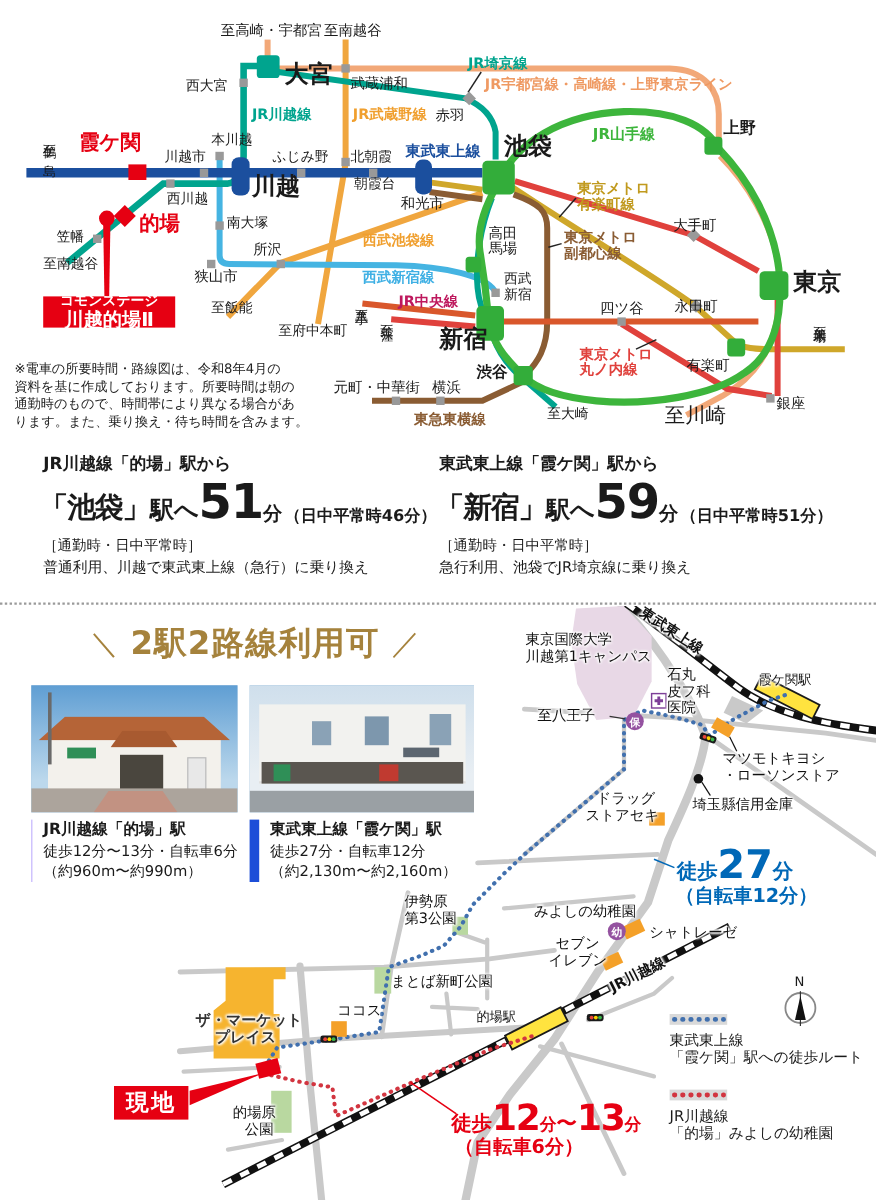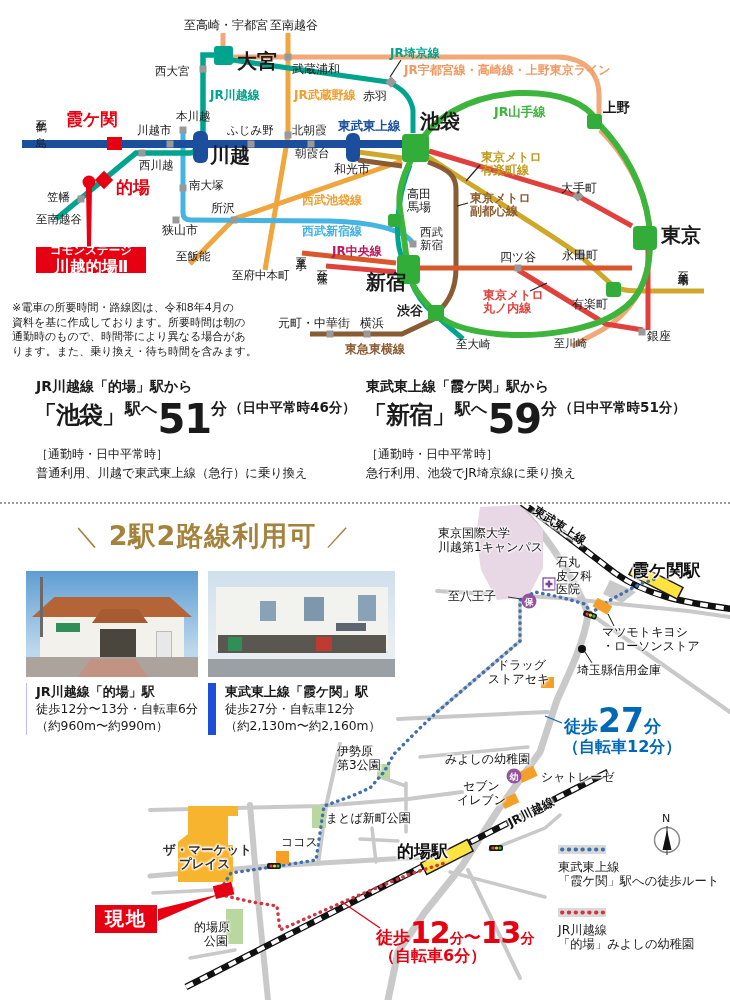--- a/index.html
+++ b/index.html
@@ -15,38 +15,38 @@
   .stack span{display:block}
   .halo{text-shadow:0 0 2px #fff,0 0 3px #fff,1px 1px 2px #fff,-1px -1px 2px #fff,1px -1px 2px #fff,-1px 1px 2px #fff}
   .callout{position:absolute;left:36px;top:247px;width:110px;height:26px;background:#e60012;color:#fff;
            text-align:center;display:flex;flex-direction:column;justify-content:center;line-height:1.2}
   .callout .l1{font-size:11.5px;font-weight:bold}
   .callout .l2{font-size:16px;font-weight:bold}
   .note{position:absolute;left:12px;top:301px;font-size:11px;line-height:14.6px;color:#222}
   .divider{position:absolute;left:0;top:502px;width:730px;border-top:2px dotted #9a9a9a}
   .access{position:absolute;font-size:12px}
   .access .from{font-size:14px;font-weight:bold;margin-bottom:3px}
-  .bigrow{display:flex;align-items:flex-start;margin-left:-3px}
+  .bigrow{display:flex;align-items:flex-end;margin-left:-3px}
   .bigrow .dest{font-size:24px;font-weight:bold;letter-spacing:-1px}
-  .bigrow .eki{font-size:16px;font-weight:bold}
+  .bigrow .eki{font-size:20px;font-weight:bold}
   .bigrow .min{font-size:40px;font-weight:bold;letter-spacing:-1px;line-height:1}
   .bigrow .unit{font-size:16px;font-weight:bold}
   .bigrow .paren{font-size:13.5px;font-weight:bold;margin-left:2px}
   .cond{margin-top:7px;font-size:12px}
   .detail{margin-top:2px;font-size:12.3px}
   .heading{position:absolute;left:40px;top:518px;width:345px;display:flex;align-items:center;justify-content:center;gap:10px;color:#a5823c}
   .heading .tx{font-size:27px;font-weight:bold;letter-spacing:1px}
   .heading .sl{font-size:24px;font-weight:300}
   .photo{position:absolute;top:571px;height:106px;overflow:hidden;background:#9cc0de}
   .cap{position:absolute;top:683px;padding-left:9px;font-size:12.3px;line-height:1.38}
   .cap .t{font-size:13px;font-weight:bold}
   .bar-red{border-left:1px solid #c4b5fd}
   .bar-blue{border-left:8px solid #1d4ed8}
   .maplb{position:absolute;font-size:12px;line-height:1.13;color:#111}
-  .sta{font-size:17px;font-weight:bold}
+  .sta{font-size:11px;font-weight:normal}
   .genchi{position:absolute;left:95px;top:905px;width:62px;height:28px;background:#e60012;color:#fff;
           font-size:19px;font-weight:bold;display:flex;align-items:center;justify-content:center;letter-spacing:2px}
   .w27{display:flex;align-items:baseline;color:#0068b7;font-weight:bold}
   .w27 .n{font-size:33px;line-height:1}
   .w27 .s{font-size:17px}
   .w1213{display:flex;align-items:baseline;color:#e60012;font-weight:bold}
   .w1213 .n{font-size:30px;line-height:1;letter-spacing:-1px}
   .w1213 .s{font-size:17px}
   .w1213 .u{font-size:14px}
   .bike{font-weight:bold;font-size:16px}
@@ -217,21 +217,21 @@
     <span>東京メトロ</span>
     <span>丸ノ内線</span>
   </div>
   <span class="lb" style="left:572px;top:298px;font-size:12px">有楽町</span>
   <span class="lb v" style="left:676px;top:263px;font-size:11px">至新木場</span>
   <span class="lb b" style="left:397px;top:304px;font-size:13px">渋谷</span>
   <span class="lb" style="left:278px;top:317px;font-size:12px">元町・中華街</span>
   <span class="lb" style="left:360px;top:317px;font-size:12px">横浜</span>
   <span class="lb b c-brown" style="left:345px;top:343px;font-size:12px">東急東横線</span>
   <span class="lb" style="left:456px;top:338px;font-size:11.5px">至大崎</span>
-  <span class="lb" style="left:554px;top:338px;font-size:11px">至川崎</span>
+  <span class="lb" style="left:554px;top:338px;font-size:17px">至川崎</span>
   <span class="lb" style="left:647px;top:330px;font-size:12px">銀座</span>
 
   <div class="callout">
     <span class="l1">コモンステージ</span>
     <span class="l2">川越的場Ⅱ</span>
   </div>
 
   <div class="note stack">
     <span>※電車の所要時間・路線図は、令和8年4月の</span>
     <span>資料を基に作成しております。所要時間は朝の</span>

